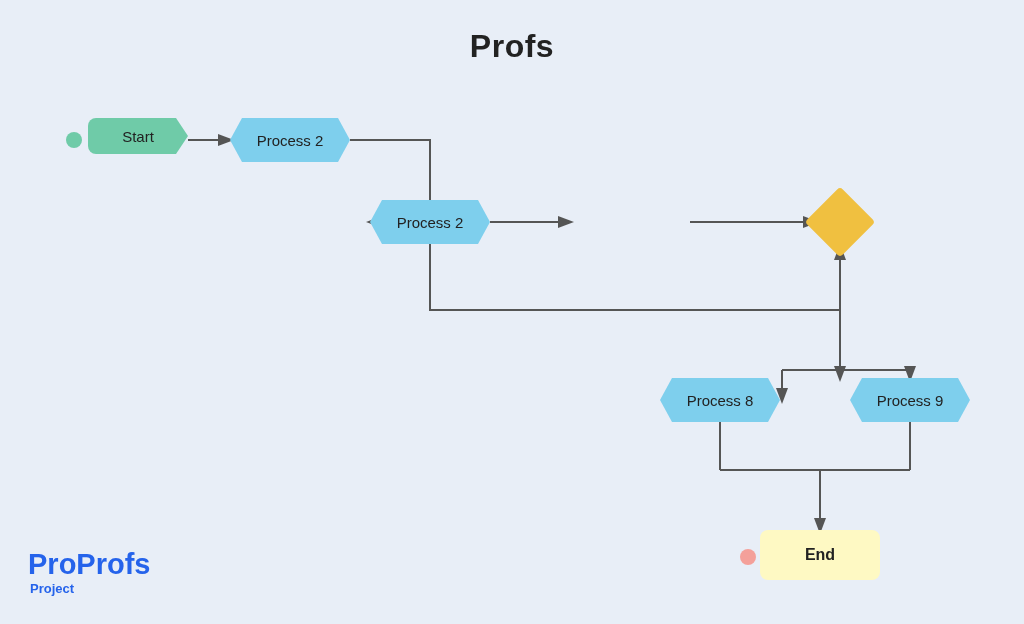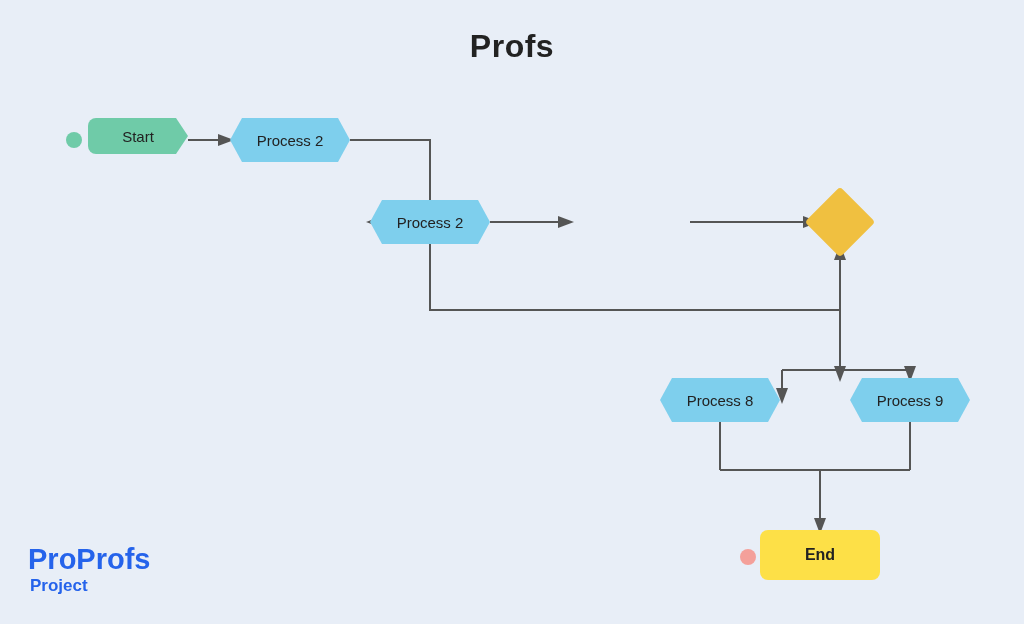--- a/index.html
+++ b/index.html
@@ -99,21 +99,21 @@
       height: 50px;
       background: #f0c040;
       transform: rotate(45deg);
       top: 197px;
       left: 815px;
       border-radius: 4px;
     }
 
     
     .node-end {
-      background: #fde047;
+      background: #fef9c3;
       border-radius: 8px;
       width: 120px;
       height: 50px;
       top: 530px;
       left: 760px;
       font-size: 16px;
       font-weight: 600;
     }
 
     
@@ -159,21 +159,21 @@
     }
     .logo-text {
       font-size: 29px;
       font-weight: 700;
       color: #1a1a1a;
     }
     .logo-text span {
       color: #2563eb;
     }
     .logo-sub {
-      font-size: 17px;
+      font-size: 13px;
       font-weight: 600;
       color: #2563eb;
       margin-left: 2px;
     }
   </style>
 </head>
 <body>
 
 <div class="diagram-container">
 

